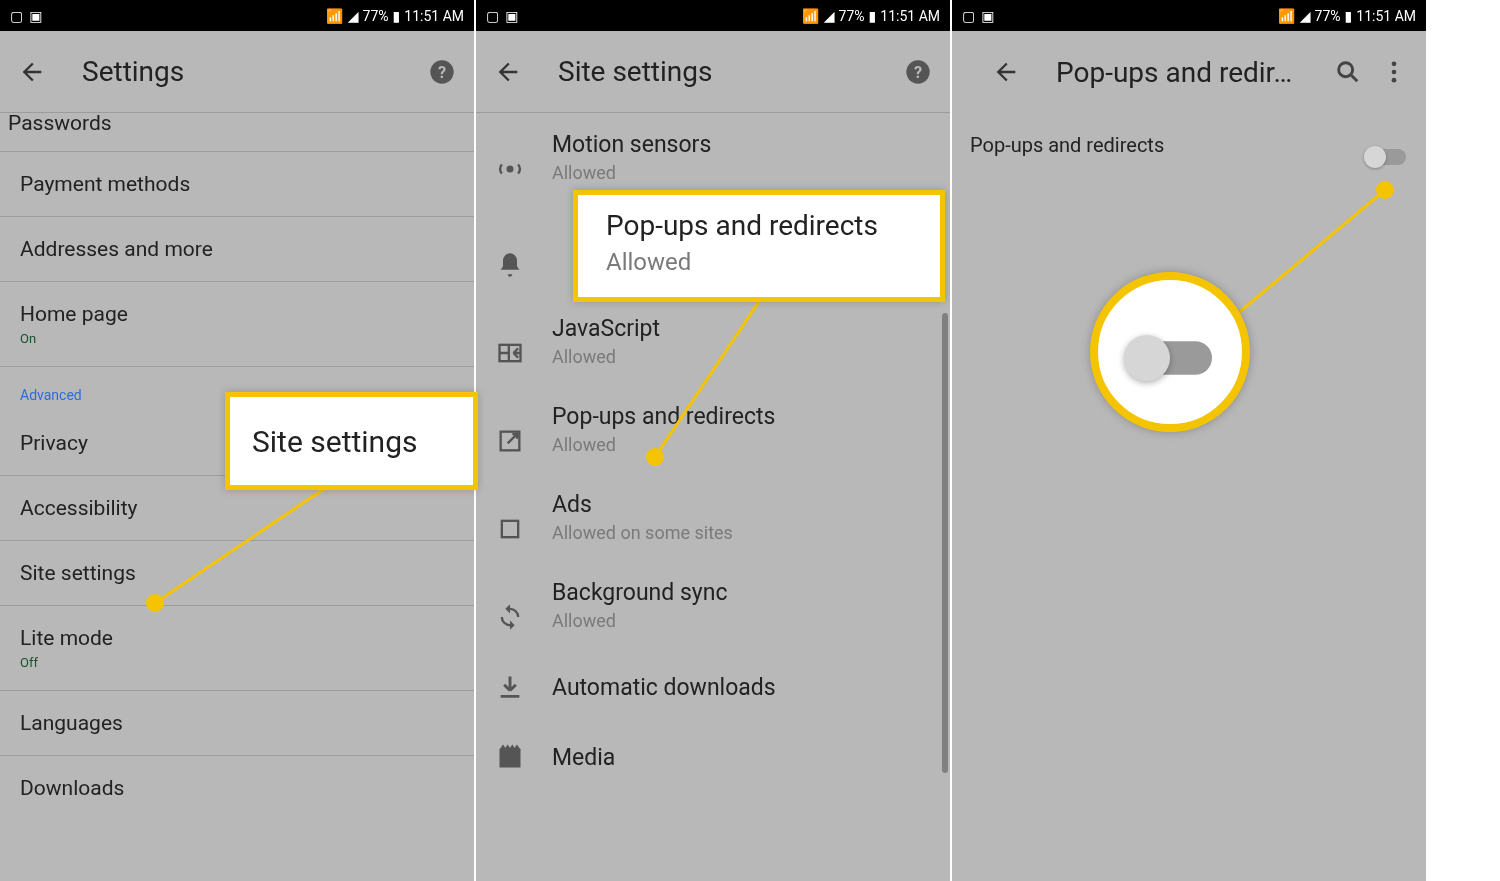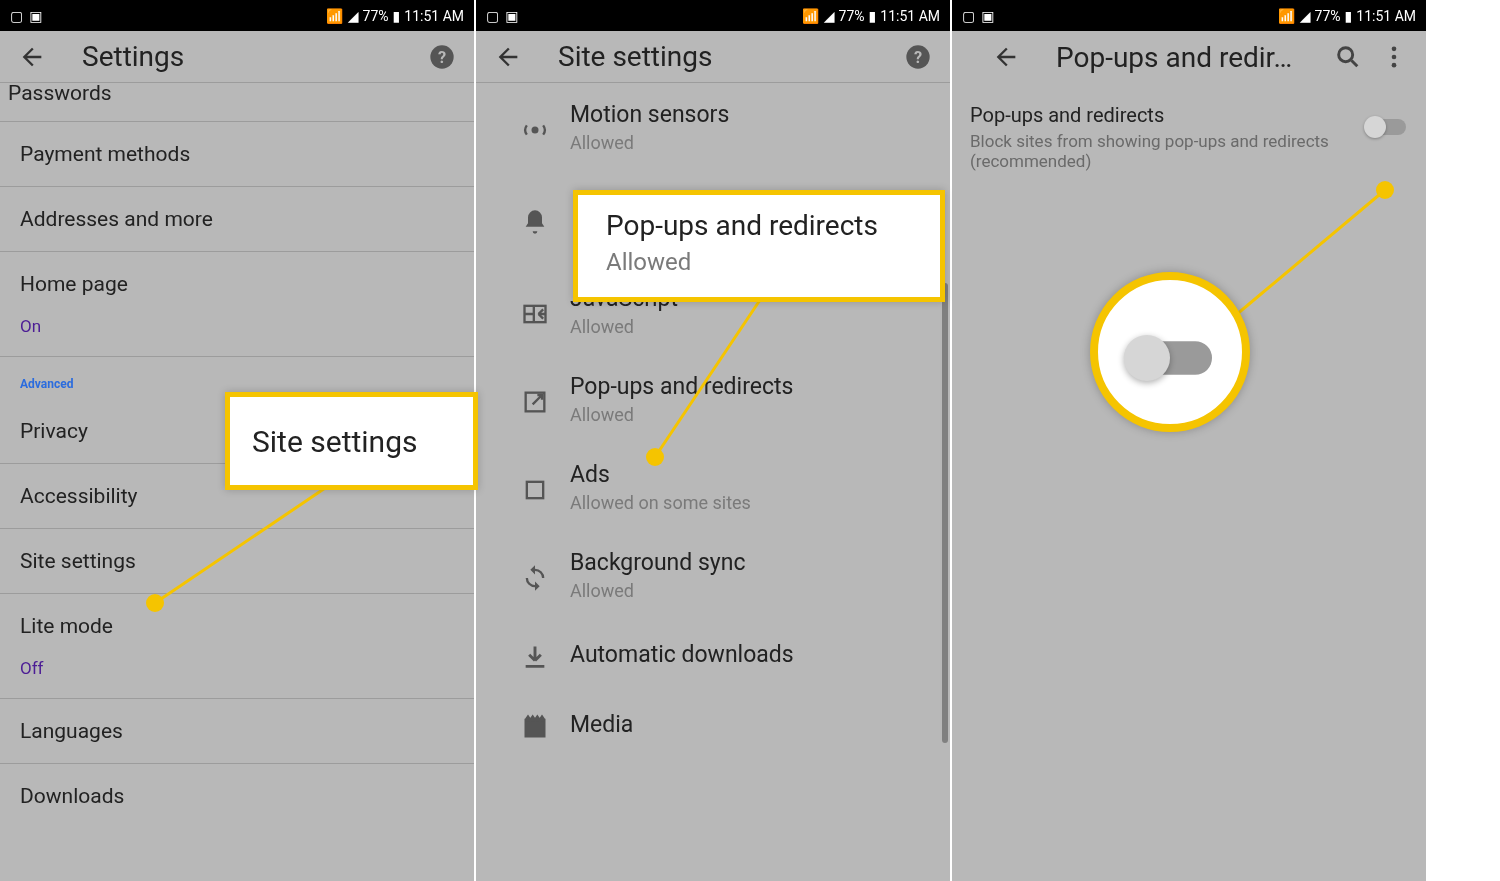--- a/index.html
+++ b/index.html
@@ -5,36 +5,36 @@
   * { box-sizing: border-box; margin: 0; padding: 0; font-family: Roboto, Arial, sans-serif; }
   html, body { width: 1500px; height: 881px; background: #fff; overflow: hidden; }
   .phones { display: flex; width: 1500px; height: 881px; position: relative; }
   .phone { width: 476px; height: 881px; background: #b8b8b8; position: relative; overflow: hidden; border-right: 2px solid #fff; }
   .phone:last-child { border-right: none; width: 478px; }
 
   .status-bar { height: 31px; background: #000; color: #fff; display: flex; align-items: center; padding: 0 10px; font-size: 14px; }
   .status-left { display: flex; gap: 6px; }
   .status-right { margin-left: auto; display: flex; align-items: center; gap: 4px; font-size: 14px; }
 
-  .appbar { height: 52px; display: flex; align-items: center; padding: 0 18px; position: relative; border-bottom: 1px solid rgba(0,0,0,0.15); }
+  .appbar { height: 82px; display: flex; align-items: center; padding: 0 18px; position: relative; border-bottom: 1px solid rgba(0,0,0,0.15); }
   .appbar .back { width: 28px; height: 28px; color: #333; margin-right: 36px; }
   .appbar .title { font-size: 28px; color: #222; flex: 1; white-space: nowrap; overflow: hidden; text-overflow: ellipsis;}
   .appbar .help, .appbar .search, .appbar .more { width: 28px; height: 28px; color: #444; margin-left: 18px; }
 
   .content { height: calc(881px - 31px - 74px); overflow: hidden; position: relative; }
 
   
   .row1 { padding: 20px 20px; border-bottom: 1px solid rgba(0,0,0,0.15); }
   .row1.short { padding: 16px 8px; }
   .row1 .label { font-size: 21px; color: #222; }
-  .row1 .sub { font-size: 17px; color: #4c1d95; margin-top: 20px; }
-  .section-hdr { font-size: 12px; color: #2b6cde; font-weight: 700; padding: 20px 20px 8px 20px; }
-
-  
-  .row2 { display: flex; align-items: center; padding: 18px 20px 18px 20px; gap: 21px; margin-left: 25px; }
+  .row1 .sub { font-size: 13px; color: #14532d; margin-top: 5px; }
+  .section-hdr { font-size: 14px; color: #2b6cde; font-weight: 400; padding: 20px 20px 8px 20px; }
+
+  
+  .row2 { display: flex; align-items: flex-end; padding: 18px 20px 18px 20px; gap: 28px; }
   .row2 .icon { width: 28px; height: 28px; margin-top: 6px; flex-shrink: 0; color: #555; }
   .row2 .texts { flex: 1; }
   .row2 .label { font-size: 23px; color: #222; }
   .row2 .sub { font-size: 18px; color: #7a7a7a; margin-top: 4px; }
   .scroll-ind { position: absolute; right: 2px; top: 200px; width: 6px; height: 460px; background: rgba(0,0,0,0.3); border-radius: 3px; }
 
   
   .row3 { display: flex; align-items: flex-start; padding: 20px 18px; gap: 14px; }
   .row3 .texts { flex: 1; }
   .row3 .label { font-size: 20px; color: #222; }
@@ -248,21 +248,20 @@
       <svg class="more" viewBox="0 0 24 24">
           <circle cx="12" cy="5" r="2" fill="currentColor"></circle>
           <circle cx="12" cy="12" r="2" fill="currentColor"></circle>
           <circle cx="12" cy="19" r="2" fill="currentColor"></circle>
         </svg>
     </div>
     <div class="content">
       <div class="row3">
         <div class="texts">
           <div class="label">Pop-ups and redirects</div>
-          <div class="sub">Block sites from showing pop-ups and redirects (recommended)</div>
         </div>
         <div class="switch">
           <div class="track"></div>
             <div class="thumb"></div>
         </div>
       </div>
     </div>
   </div>
 
   <svg class="svg-overlay">

